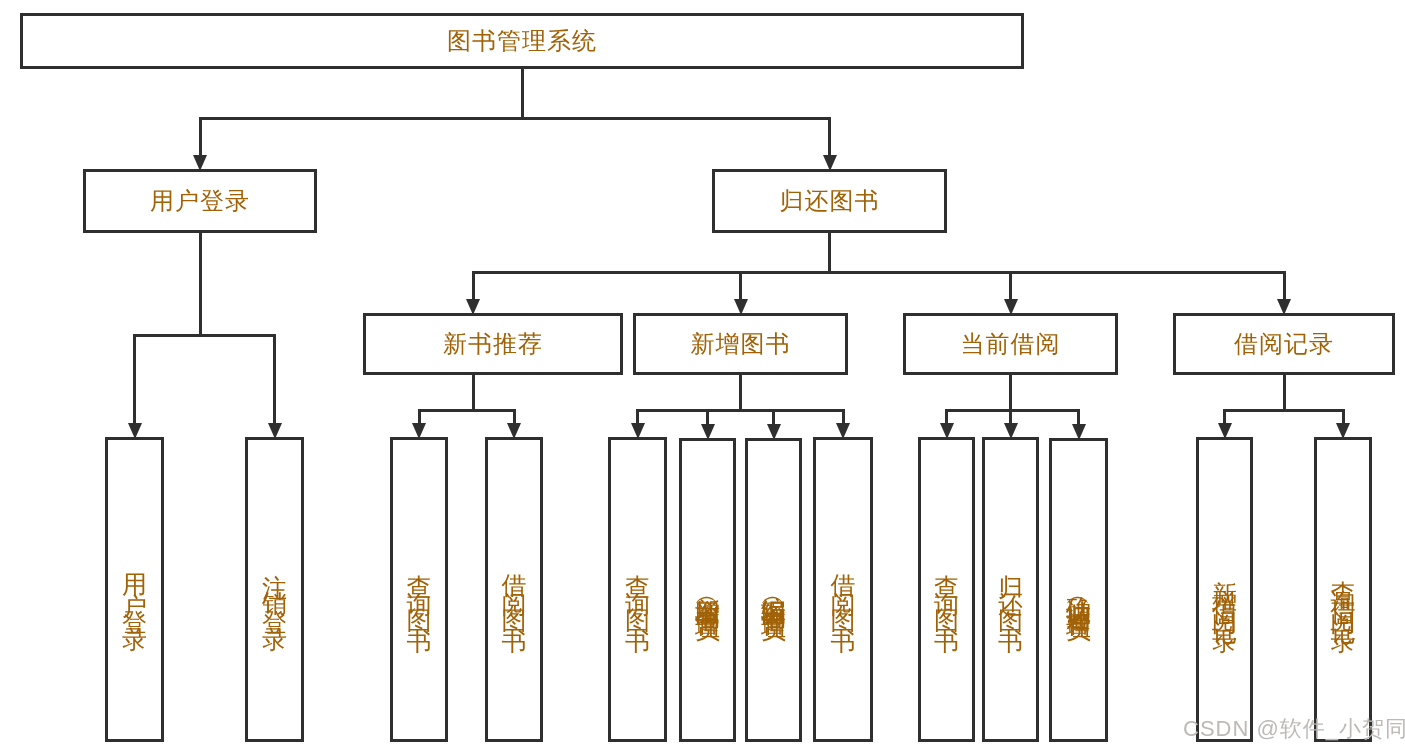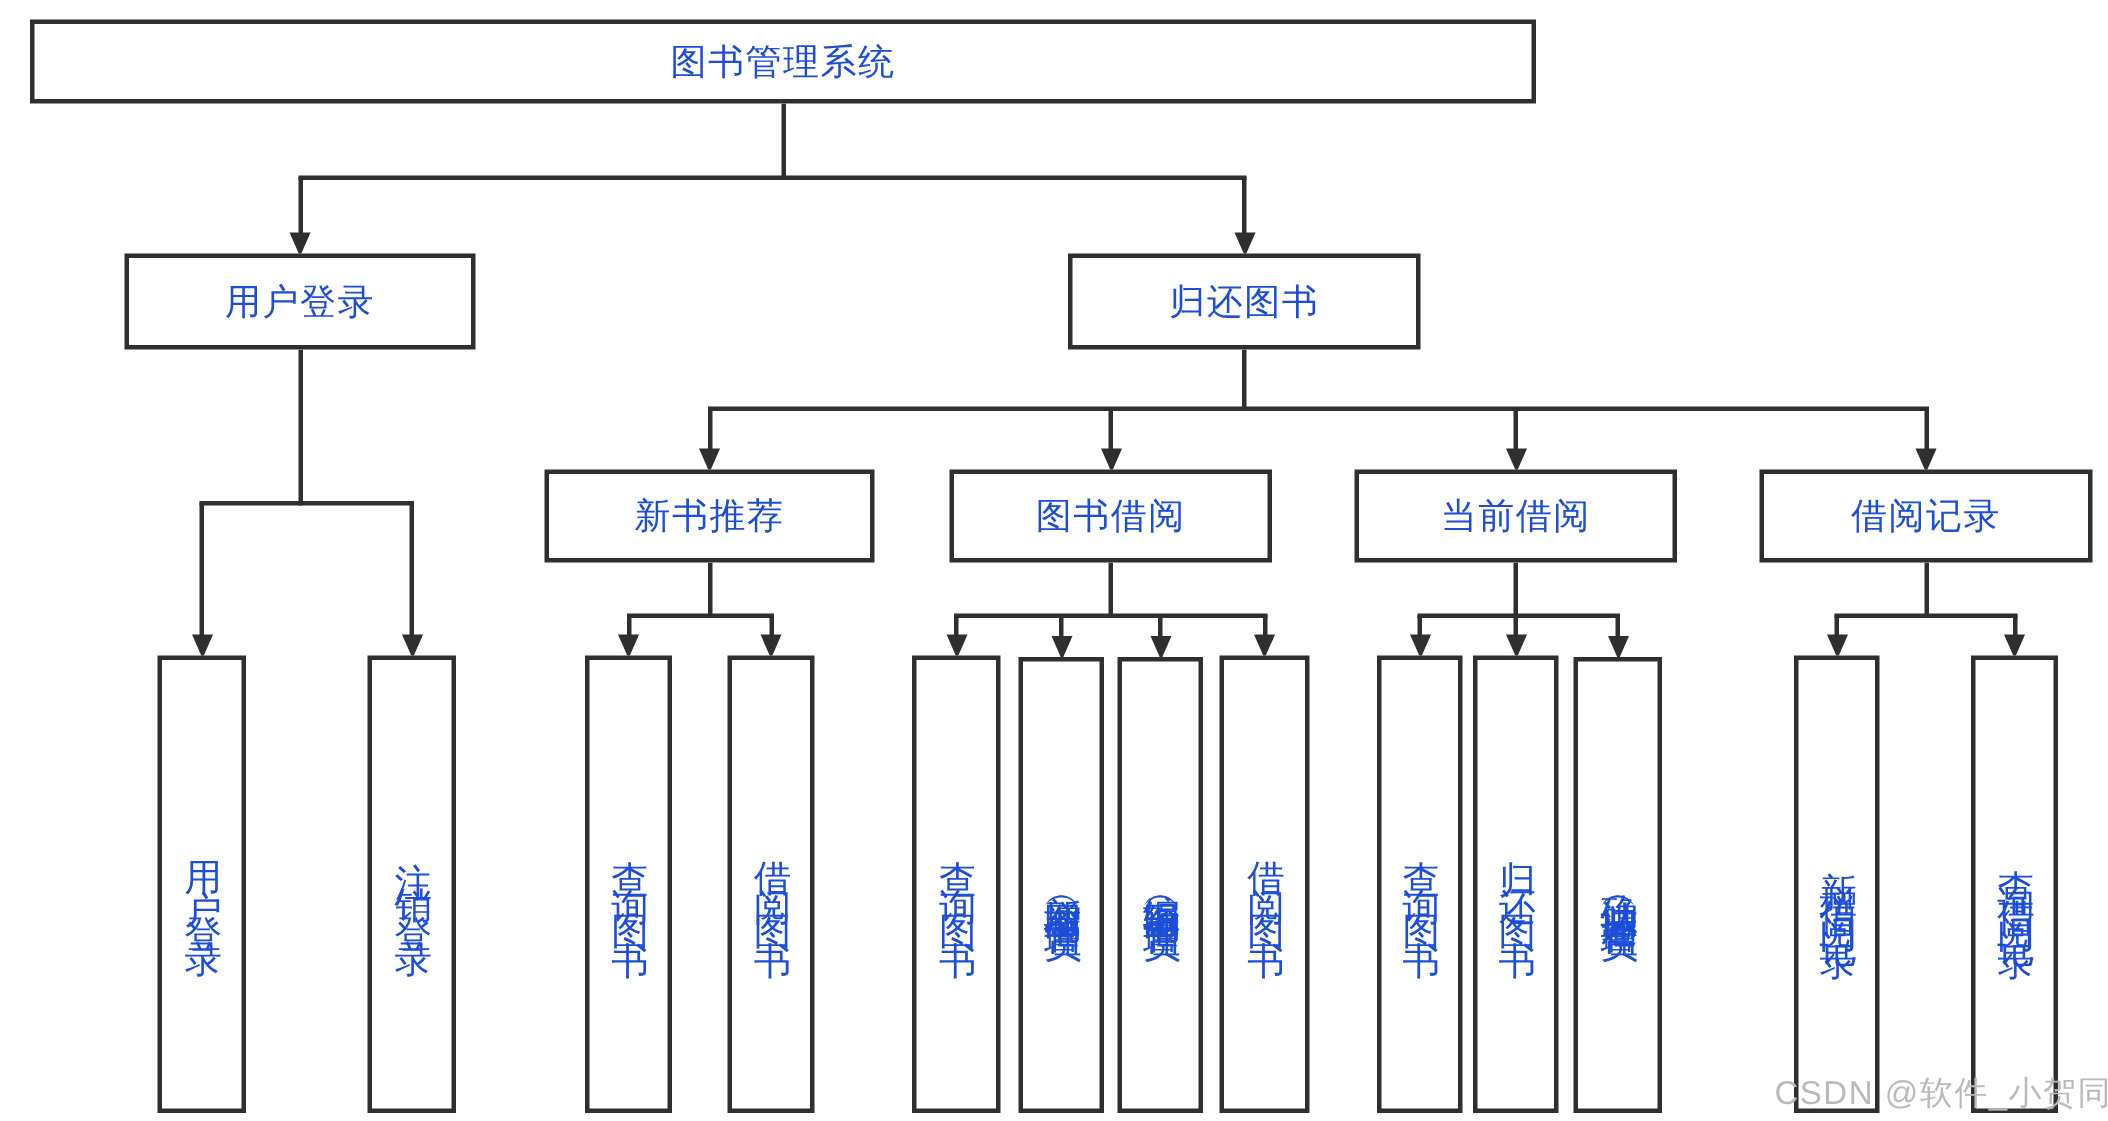--- a/index.html
+++ b/index.html
@@ -8,21 +8,21 @@
     position:relative;
     width:1405px;height:747px;
     background:#ffffff;
     overflow:hidden;
   }
   .node{
     position:absolute;
     box-sizing:border-box;
     background:#ffffff;
     border:3px solid #2f2f2f;
-    color:#1d4ed8;
+    color:#a16207;
     display:flex;
     align-items:center;
     justify-content:center;
     z-index:2;
   }
   .node.h{
     font-size:24px;
     letter-spacing:1px;
     white-space:nowrap;
   }
@@ -57,22 +57,22 @@
   }
 </style>
 </head>
 <body>
 
 <div id="canvas">
   <div id="nodes-layer">
       <div class="node h" style="left: 20px; top: 13px; width: 1004px; height: 56px;">图书管理系统</div>
       <div class="node h" style="left: 83px; top: 169px; width: 234px; height: 64px;">用户登录</div>
       <div class="node h" style="left: 712px; top: 169px; width: 235px; height: 64px;">归还图书</div>
-      <div class="node h" style="left: 363px; top: 313px; width: 220px; height: 62px;">新书推荐</div>
-      <div class="node h" style="left: 633px; top: 313px; width: 215px; height: 62px;">图书借阅</div>
+      <div class="node h" style="left: 363px; top: 313px; width: 260px; height: 62px;">新书推荐</div>
+      <div class="node h" style="left: 633px; top: 313px; width: 215px; height: 62px;">新增图书</div>
       <div class="node h" style="left: 903px; top: 313px; width: 215px; height: 62px;">当前借阅</div>
       <div class="node h" style="left: 1173px; top: 313px; width: 222px; height: 62px;">借阅记录</div>
       <div class="node v" style="left: 105px; top: 437px; width: 59px; height: 305px; letter-spacing: 18px;">用户登录</div>
       <div class="node v" style="left: 245px; top: 437px; width: 59px; height: 305px; letter-spacing: 18px;">注销登录</div>
       <div class="node v" style="left: 390px; top: 437px; width: 58px; height: 305px; letter-spacing: 18px;">查询图书</div>
       <div class="node v" style="left: 485px; top: 437px; width: 58px; height: 305px; letter-spacing: 18px;">借阅图书</div>
       <div class="node v" style="left: 608px; top: 437px; width: 59px; height: 305px; letter-spacing: 18px;">查询图书</div>
       <div class="node v" style="left: 679px; top: 438px; width: 57px; height: 304px; letter-spacing: 3px;">新增图书（管理员）</div>
       <div class="node v" style="left: 745px; top: 438px; width: 57px; height: 304px; letter-spacing: 3px;">编辑图书（管理员）</div>
       <div class="node v" style="left: 813px; top: 437px; width: 60px; height: 305px; letter-spacing: 18px;">借阅图书</div>

